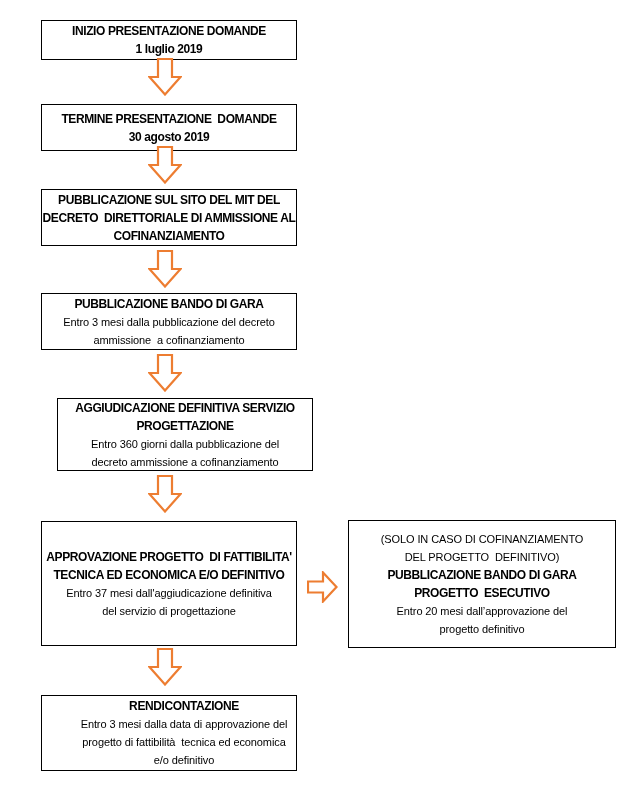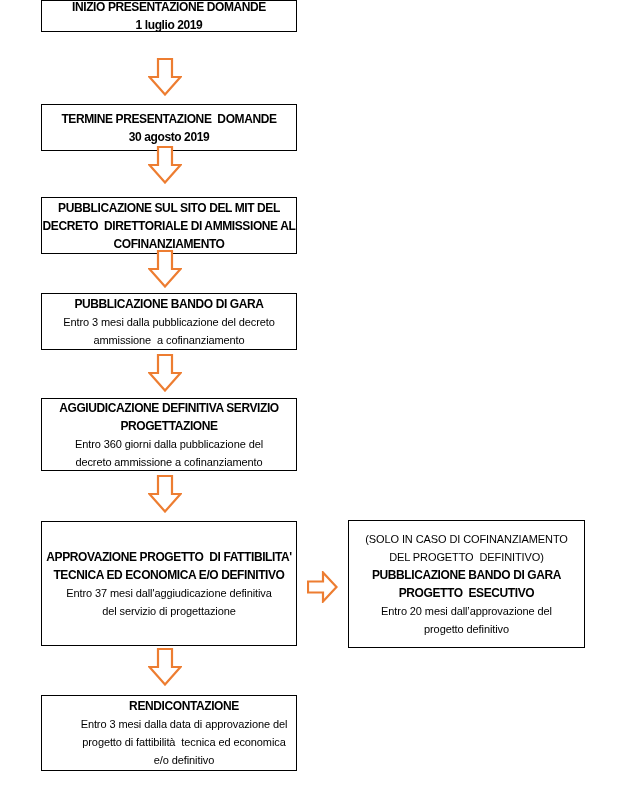--- a/index.html
+++ b/index.html
@@ -27,28 +27,28 @@
     letter-spacing:-0.4px;
     line-height:18px;
     white-space:pre;
   }
   .box .body,.box .pre{
     font-size:11px;
     letter-spacing:-0.1px;
     line-height:18px;
     white-space:pre;
   }
-  .b1{top:0;height:32px;}
+  .b1{top:20px;height:40px;}
   .b2{top:104px;height:47px;}
-  .b3{top:189px;height:57px;margin-top:8px;}
+  .b3{top:189px;height:57px;}
   .b4{top:293px;height:57px;}
-  .b5{top:398px;height:73px;}
+  .b5{top:398px;height:73px;margin-left:16px;}
   .b6{top:521px;height:125px;align-items:center;}
   .b7{top:695px;height:76px;padding-left:30px;}
-  .side{left:348px;top:520px;width:237px;height:128px;}
+  .side{left:348px;top:520px;width:268px;height:128px;}
   .arrow{position:absolute;}
   .arrow path{
     fill:#ffffff;
     stroke:var(--arrow-outline,#ED7D31);
     stroke-width:2.2;
     stroke-linejoin:miter;
   }
   .a1{left:148px;top:58px;}
   .a2{left:148px;top:146px;}
   .a3{left:148px;top:250px;}

